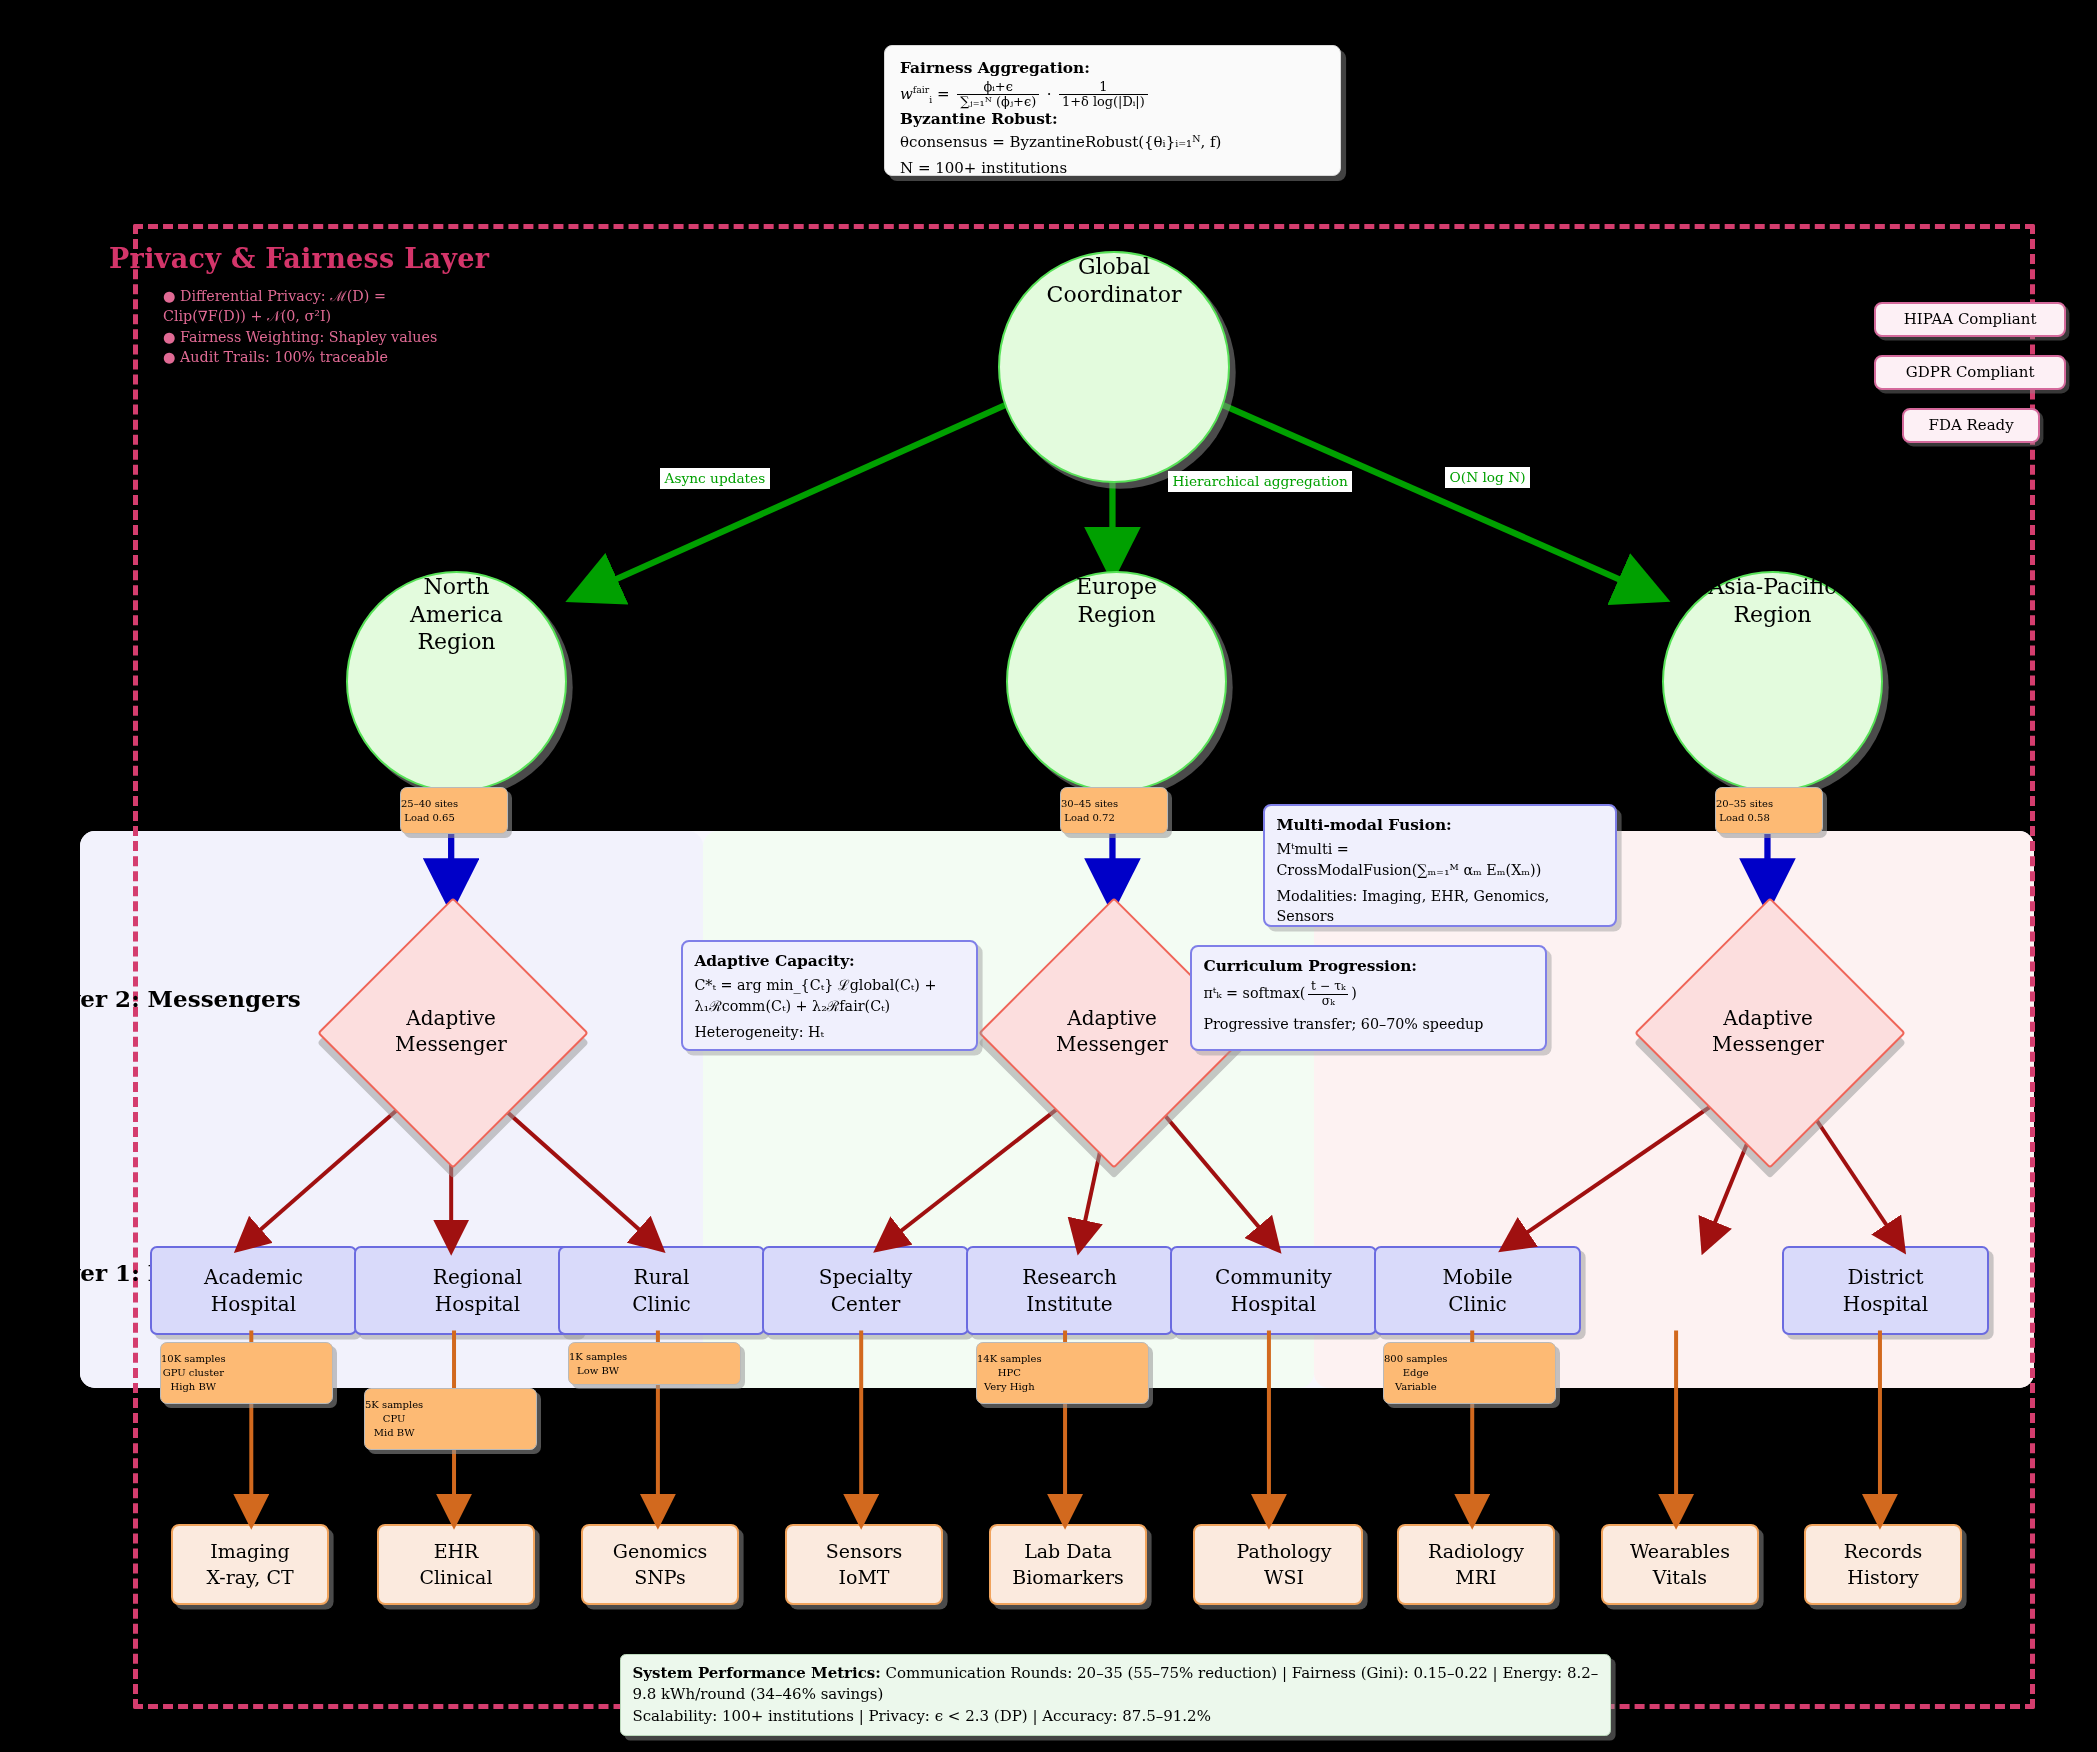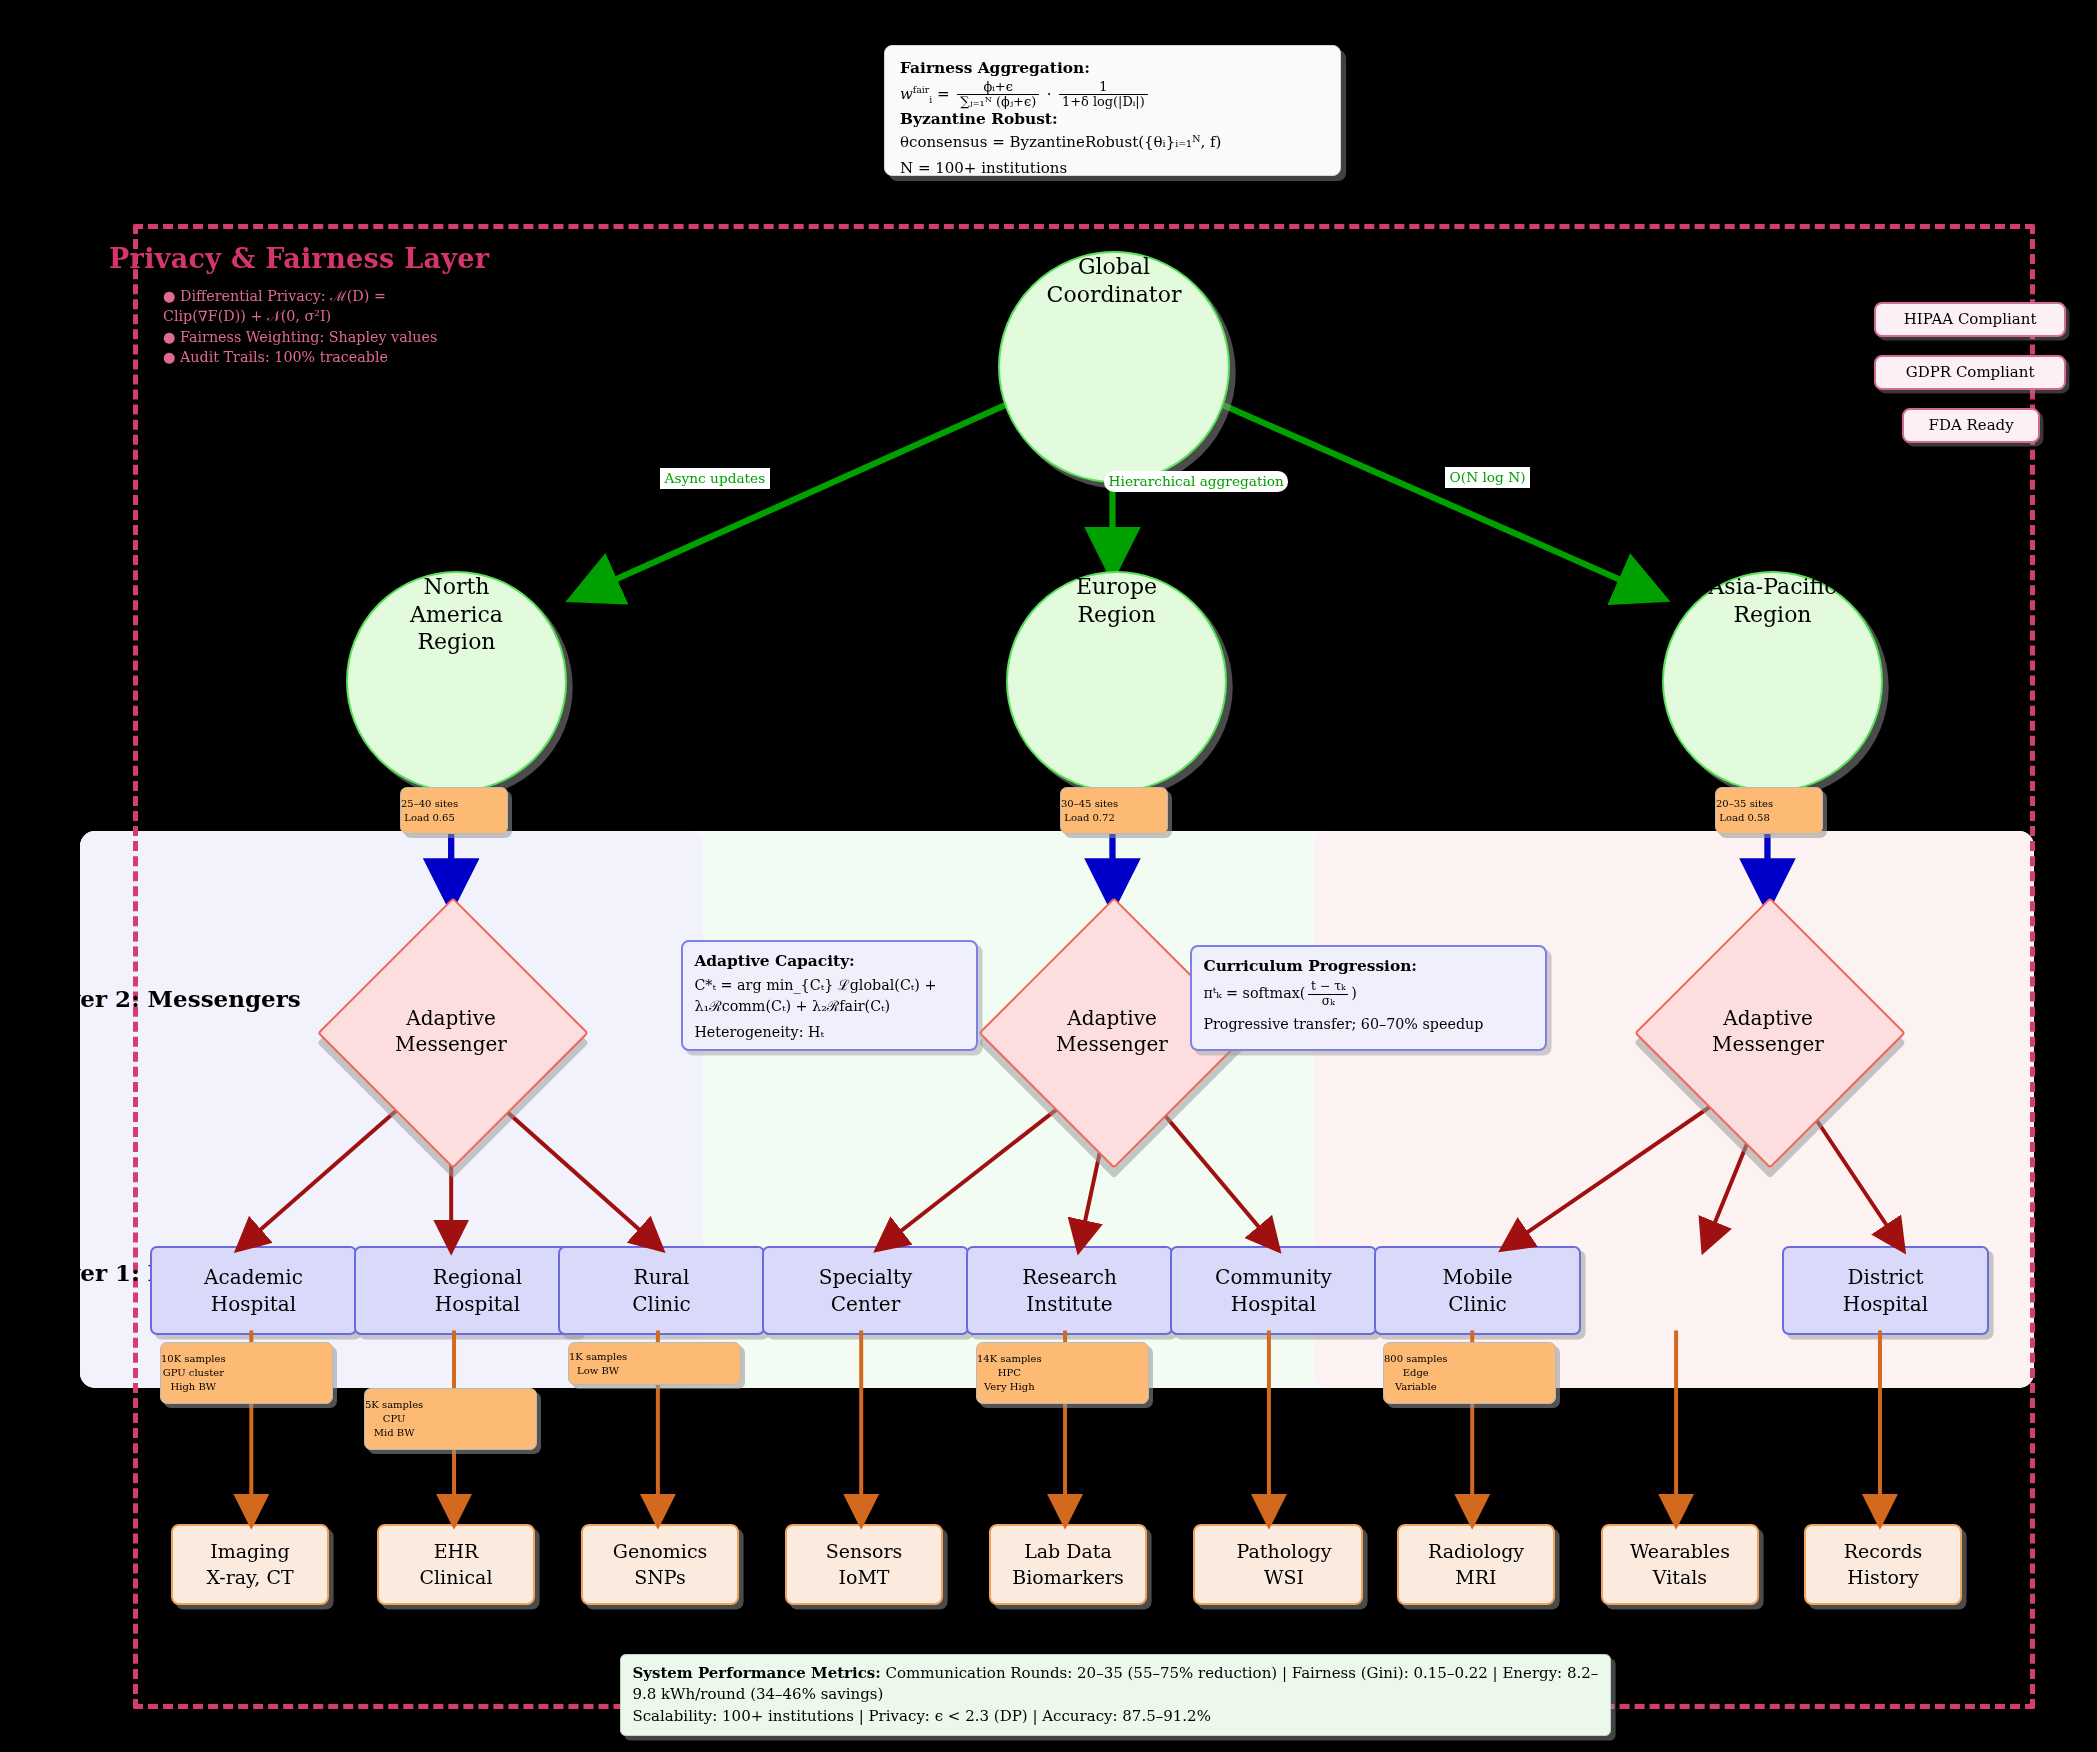--- a/index.html
+++ b/index.html
@@ -201,21 +201,21 @@
   <div class="badge" style="left:1902px;top:408px;width:109px;">FDA Ready</div>
 
   <div class="circle node" style="left:998px;top:251px;width:228px;height:228px;">
     <span>
       <span>Global</span><br>
       <span>Coordinator</span>
     </span>
   </div>
 
   <div class="elabel" style="left:660px;top:468px;">Async updates</div>
-  <div class="elabel" style="left:1104px;top:471px;border-radius:10px;">Hierarchical aggregation</div>
+  <div class="elabel" style="left:1168px;top:471px;">Hierarchical aggregation</div>
   <div class="elabel" style="left:1445px;top:467px;">O(N log N)</div>
 
   <div class="circle node" style="left:346px;top:571px;width:217px;height:217px;">
     <span>
       <span>North</span><br>
       <span>America</span><br>
       <span>Region</span>
     </span>
   </div>
   <div class="circle node" style="left:1006px;top:571px;width:217px;height:217px;">
@@ -282,20 +282,26 @@
   <div class="layer-label" style="left:67px;top:1259px;">yer 1:  Institutions</div>
   <div class="data-label" style="left:160px;top:1553px;">Data</div>
 
   <div class="ibox" style="left:681px;top:940px;width:297px;height:111px;">
     <h4>Adaptive Capacity:</h4>
     <div>C*ₜ  =  arg min_{Cₜ}  ℒglobal(Cₜ) +</div>
     <div>λ₁ℛcomm(Cₜ) + λ₂ℛfair(Cₜ)</div>
     <div class="sub">Heterogeneity:  Hₜ</div>
   </div>
 
+  <div class="ibox" style="left:1263px;top:804px;width:354px;height:123px;">
+    <h4>Multi-modal Fusion:</h4>
+    <div>Mᵗmulti      =</div>
+    <div>CrossModalFusion(∑ₘ₌₁ᴹ αₘ Eₘ(Xₘ))</div>
+    <div class="sub">Modalities:  Imaging, EHR, Genomics, Sensors</div>
+  </div>
 
   <div class="ibox" style="left:1190px;top:945px;width:357px;height:106px;">
     <h4>Curriculum Progression:</h4>
     <div>
       <span>πᵗₖ = softmax</span>(<span class="frac"><span class="num">t − τₖ</span><span class="den">σₖ</span></span>)
     </div>
     <div class="sub">Progressive transfer; 60–70% speedup</div>
   </div>
 
   <div class="inst" style="left:150px;top:1246px;width:203px;height:85px;">

